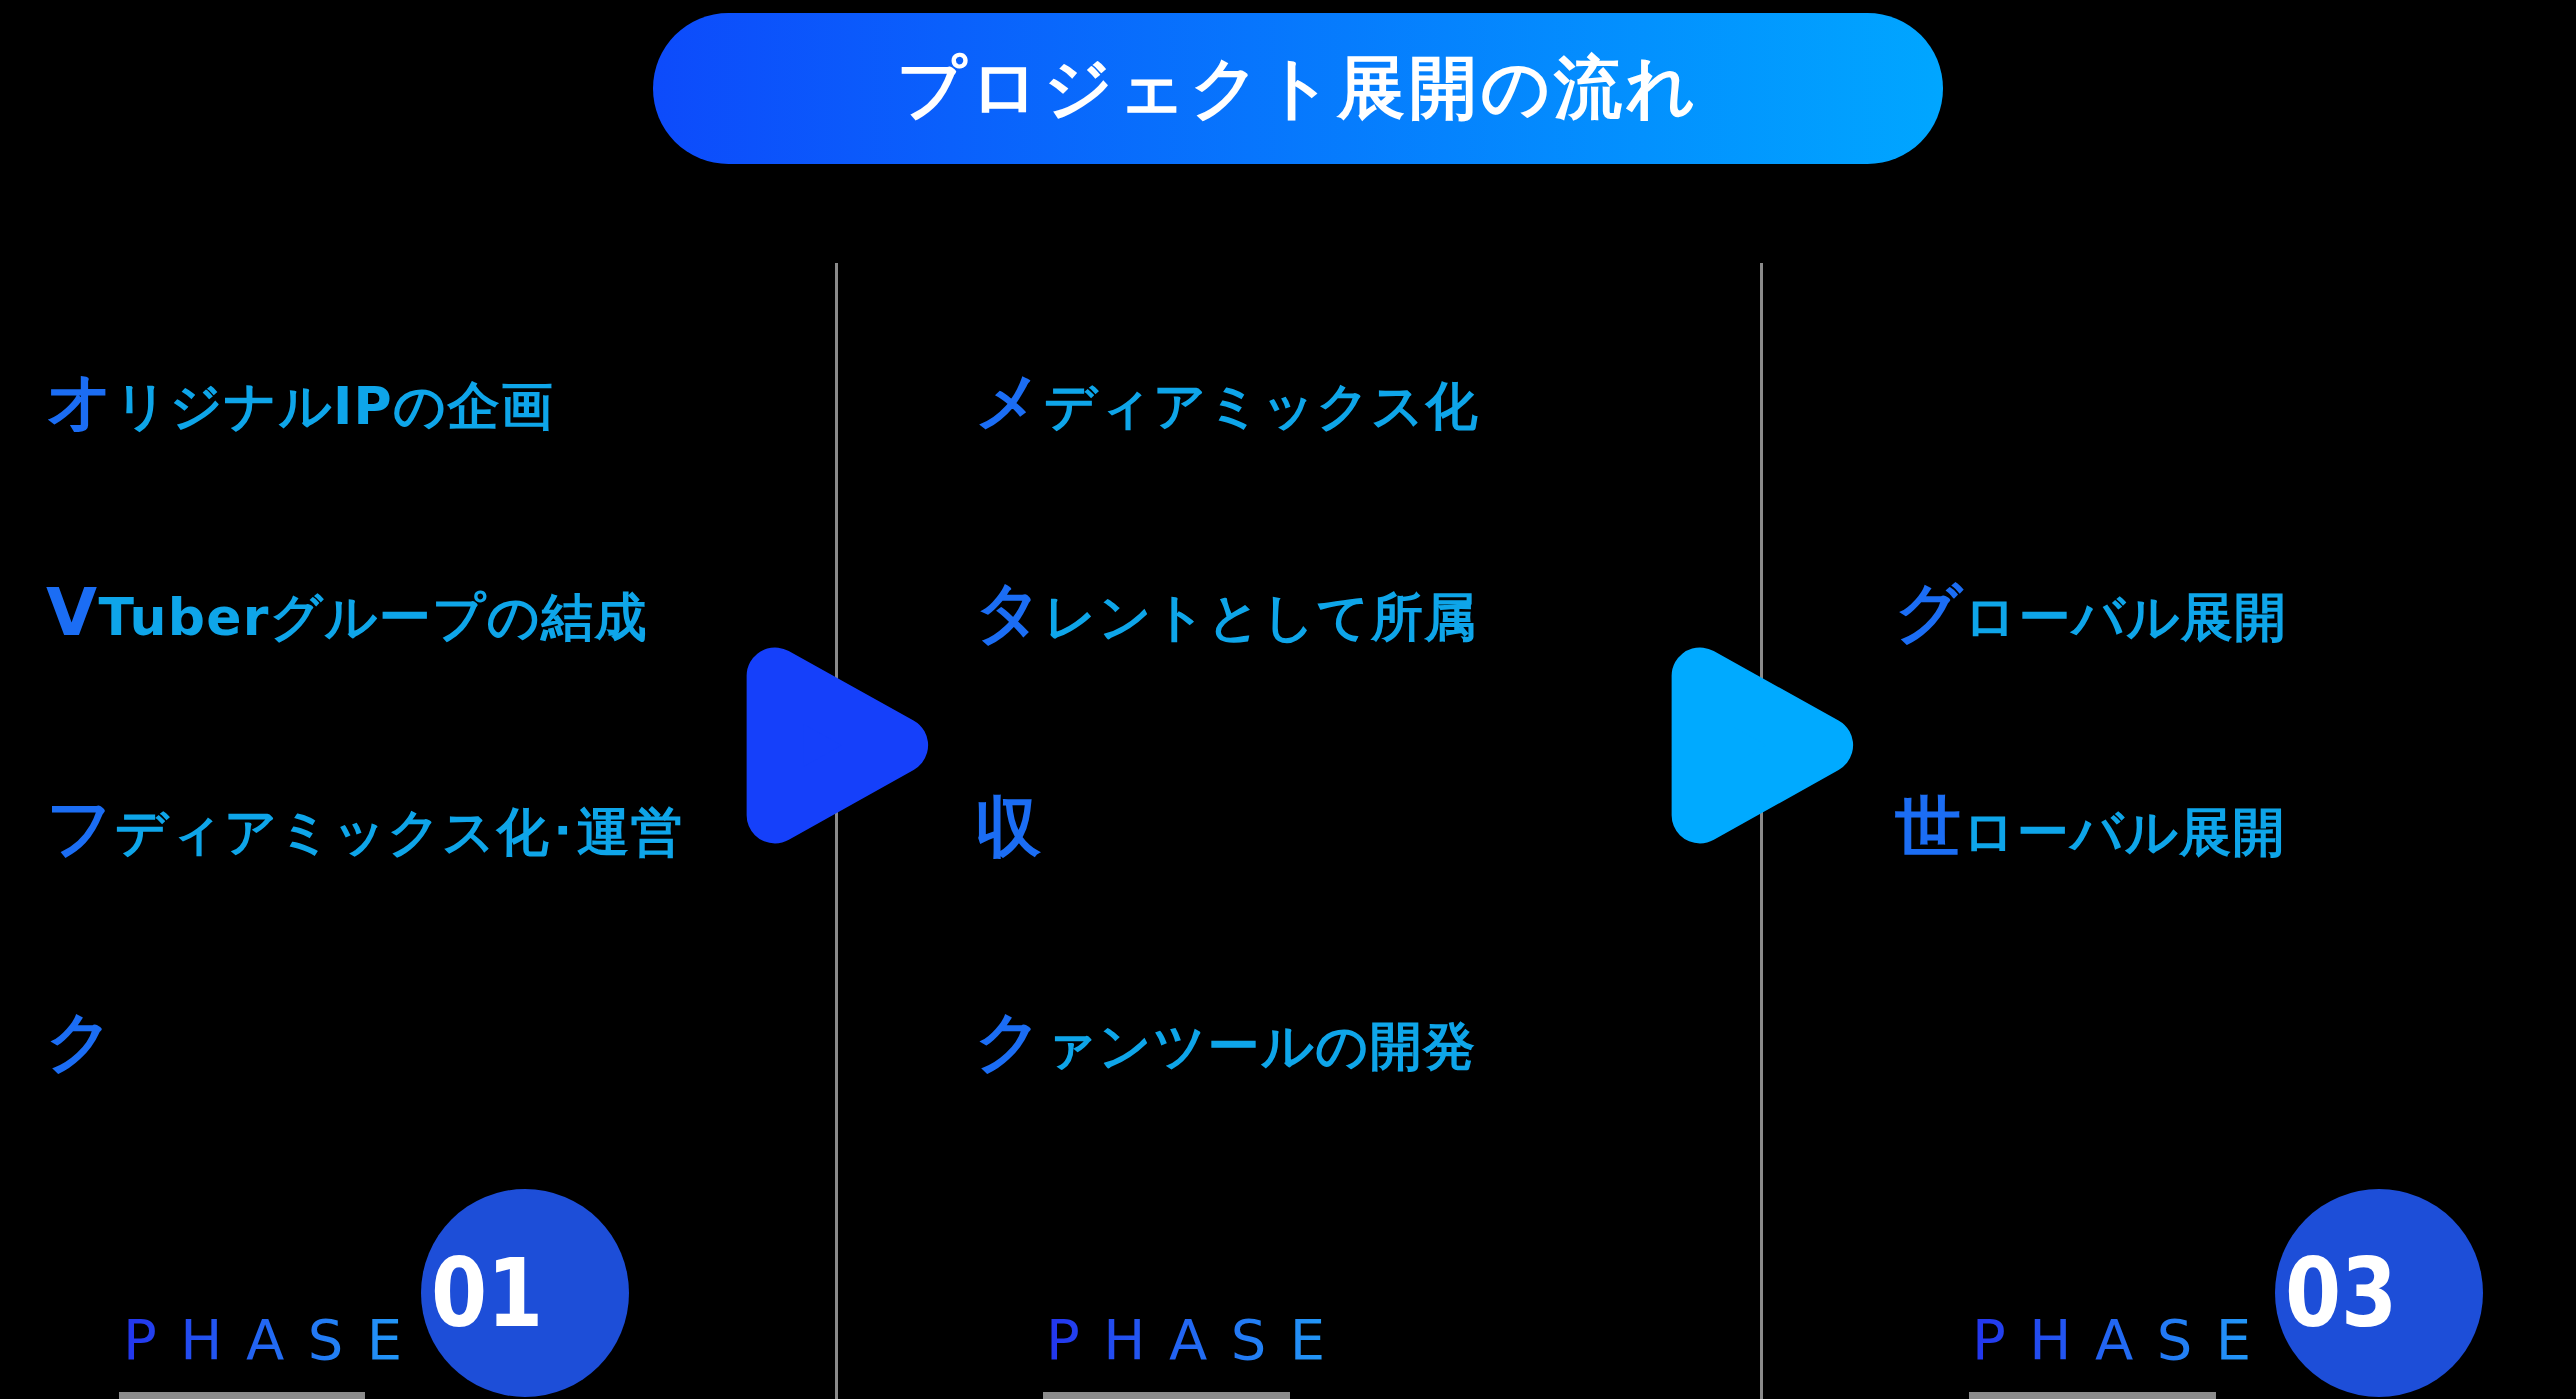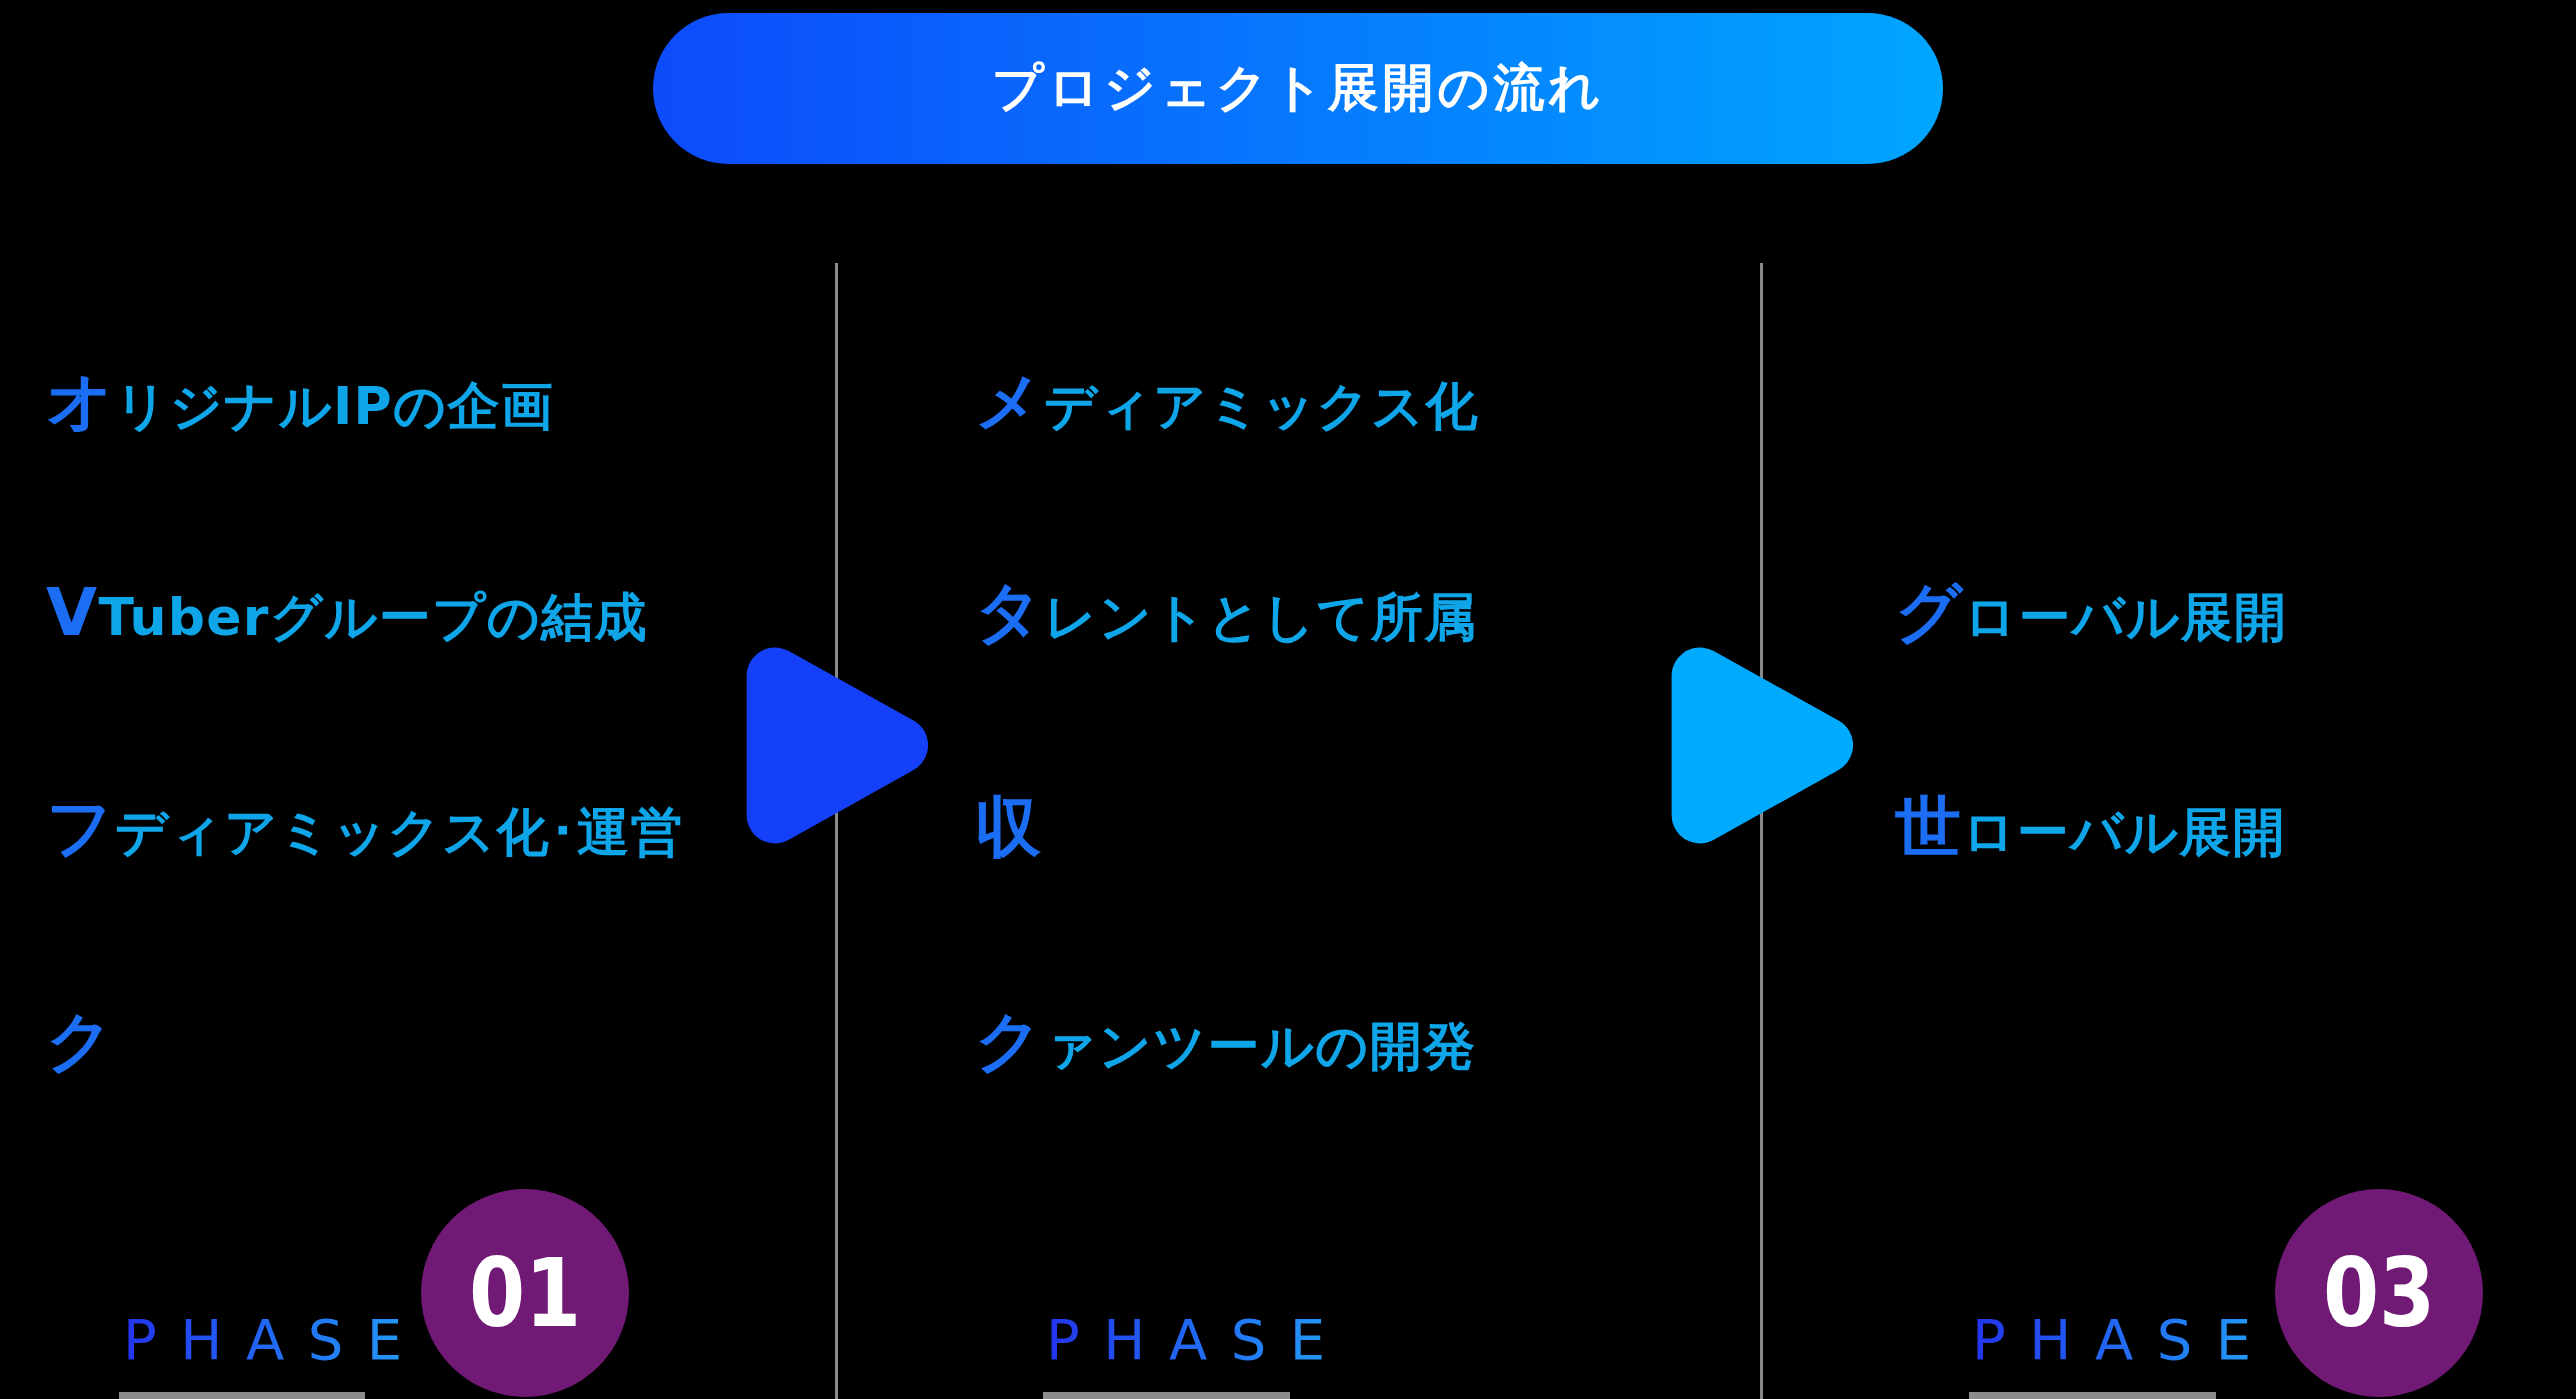--- a/index.html
+++ b/index.html
@@ -13,21 +13,21 @@
 
   
   .title-pill{
     position:absolute;
     left:653px;top:13.2px;width:1290px;height:151px;
     border-radius:76px;
     background:linear-gradient(90deg,#0d4bfb 0%,#00a6ff 100%);
     display:flex;align-items:center;justify-content:center;
   }
   .title-pill .title-text{
-    color:#ffffff;font-size:51px;font-weight:800;letter-spacing:3.8px;
+    color:#ffffff;font-size:68px;font-weight:800;letter-spacing:3.8px;
     white-space:nowrap;
   }
 
   
   .divider{
     position:absolute;top:263px;width:3.2px;height:1137px;
     background:#8a8a8a;
   }
   .divider.d1{left:835px;}
   .divider.d2{left:1760px;}
@@ -65,22 +65,22 @@
     -webkit-background-clip:text;background-clip:text;
     color:transparent;
     white-space:nowrap;line-height:1;
   }
   .phase-label.p1{left:123px;}
   .phase-label.p2{left:1046px;}
   .phase-label.p3{left:1972px;}
 
   .num-circle{
     position:absolute;top:1189px;width:208px;height:208px;
-    border-radius:50%;background:#701a75;
-    display:flex;align-items:center;justify-content:center;
+    border-radius:50%;background:#1d4ed8;
+    display:flex;align-items:center;
   }
   .num-circle.c1{left:421px;}
   .num-circle.c2{left:1348px;}
   .num-circle.c3{left:2275px;}
   .num-circle .num{
     color:#ffffff;font-size:95px;font-weight:800;line-height:1;
     transform:scaleX(0.85);letter-spacing:0;
   }
 
   .underbar{

